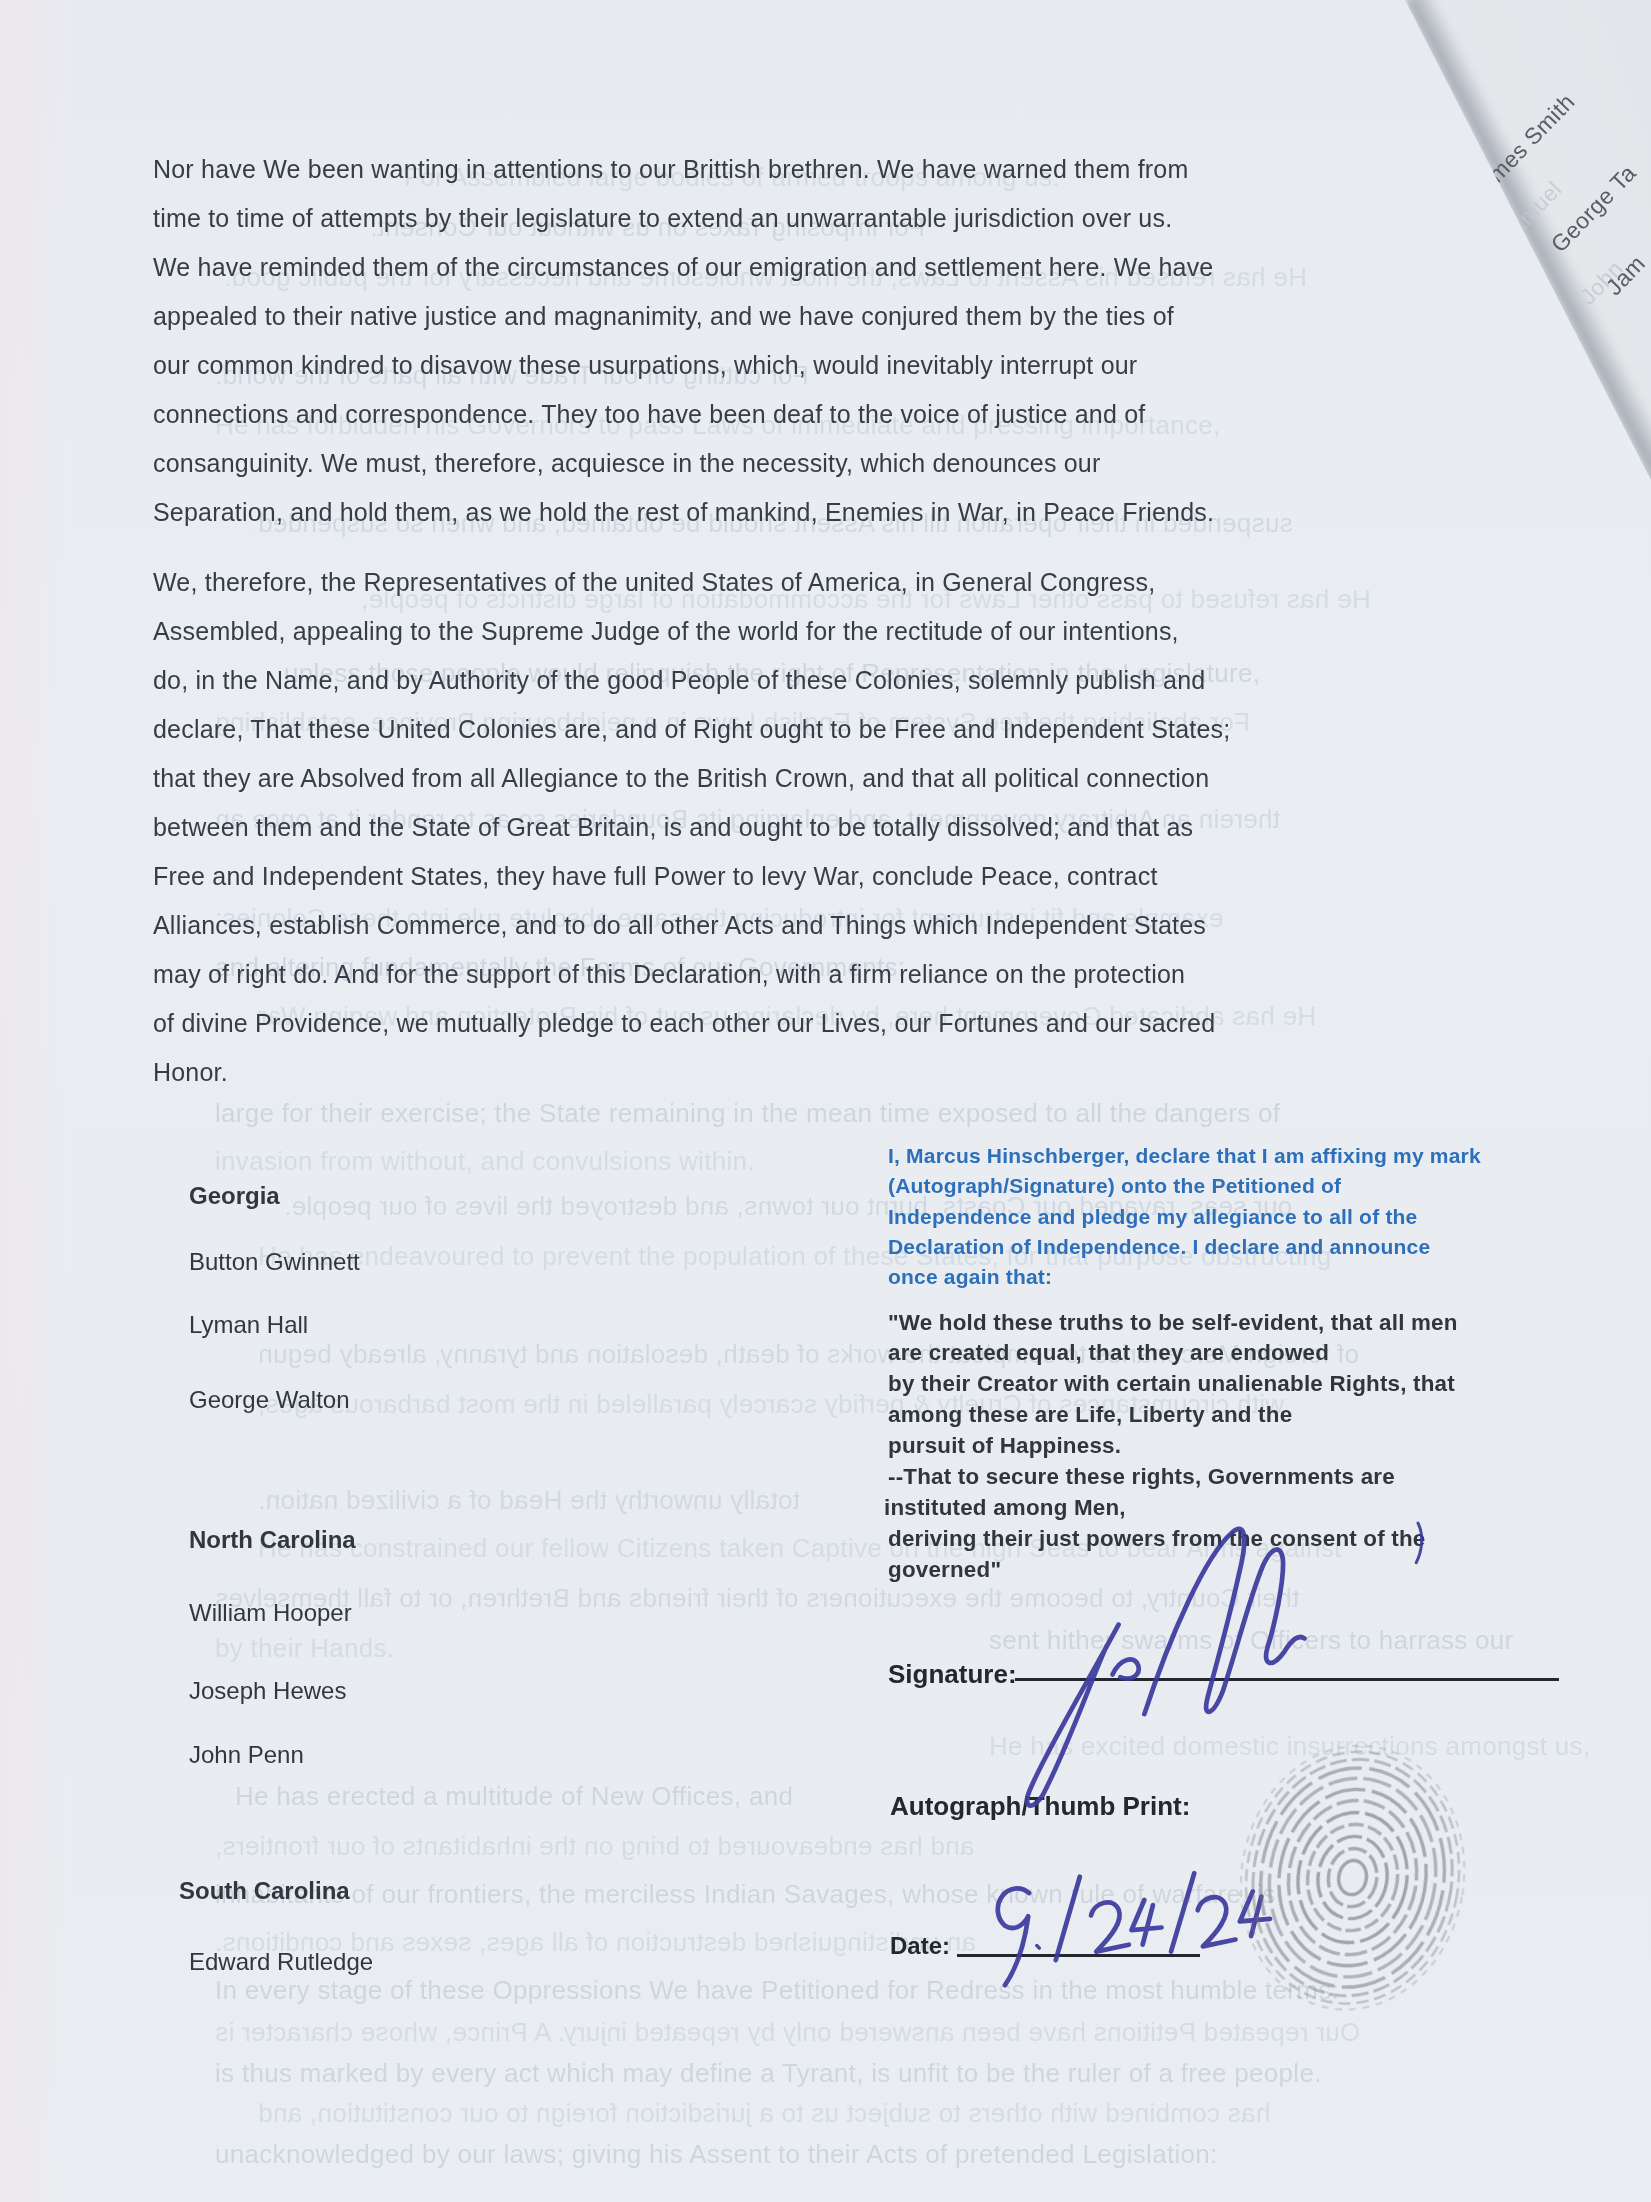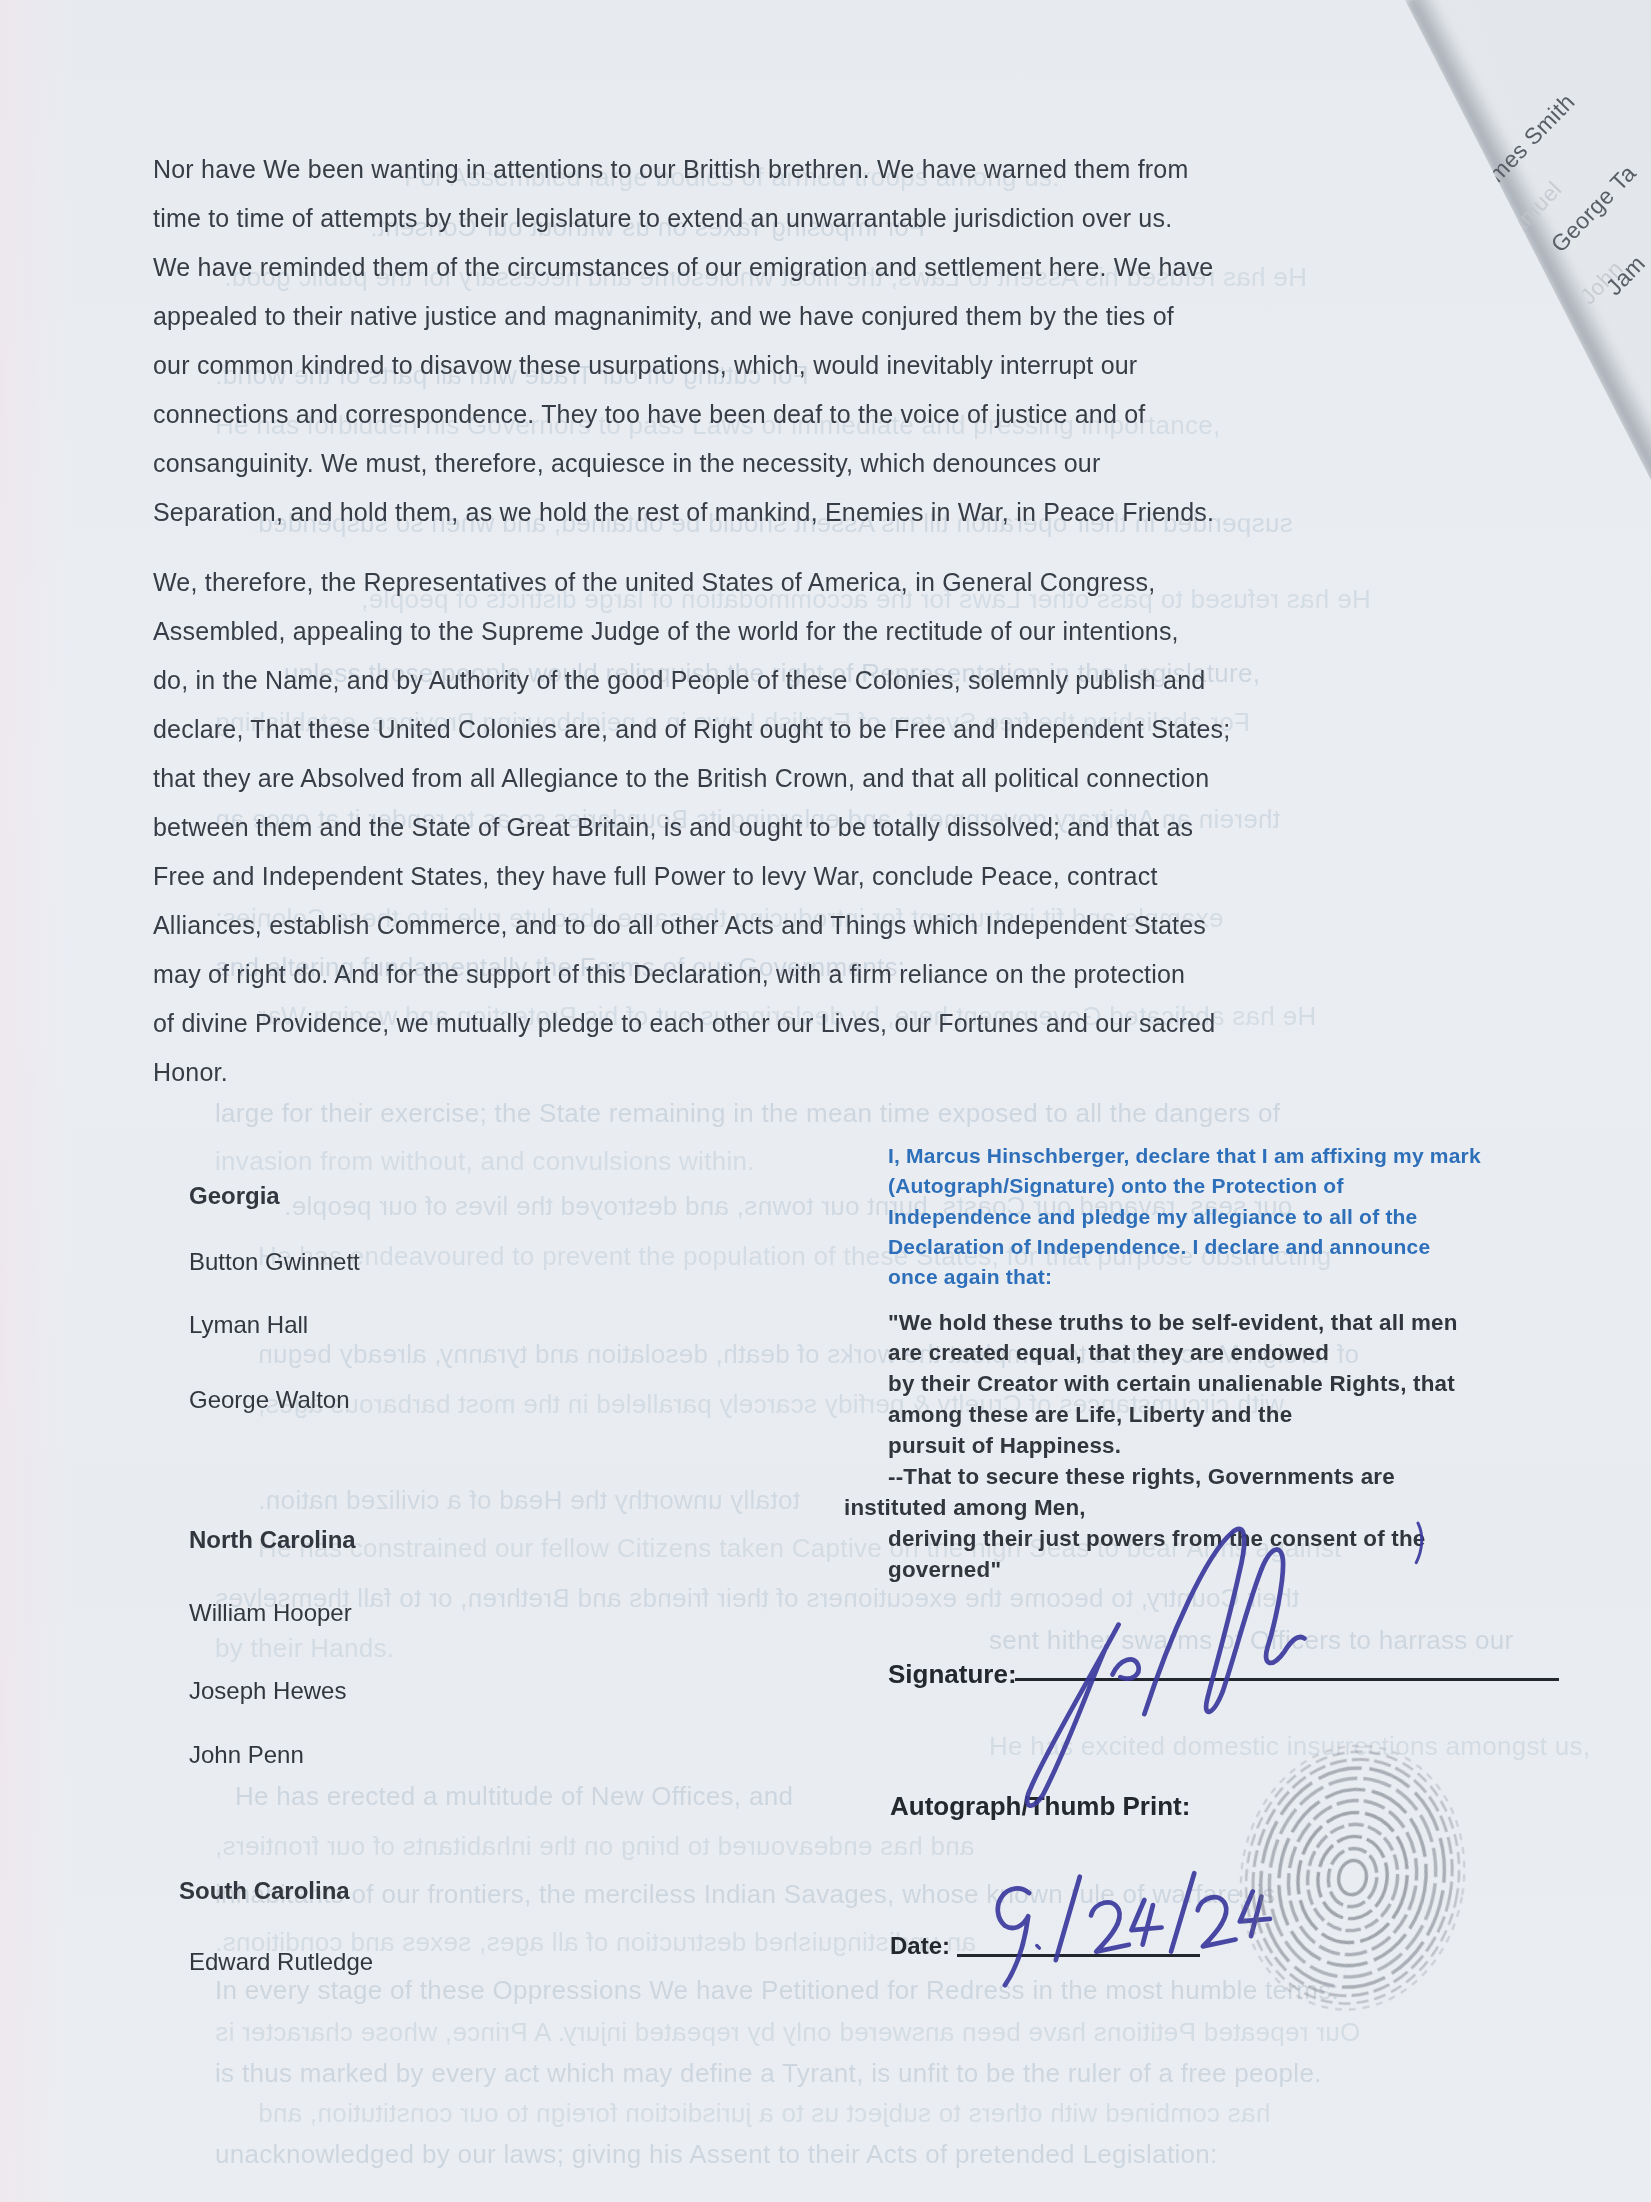--- a/index.html
+++ b/index.html
@@ -111,34 +111,34 @@
     <div class="signer state" style="left:189px;top:1526px;">North Carolina</div>
     <div class="signer" style="left:189px;top:1599px;">William Hooper</div>
     <div class="signer" style="left:189px;top:1677px;">Joseph Hewes</div>
     <div class="signer" style="left:189px;top:1741px;">John Penn</div>
     <div class="signer state" style="left:179px;top:1877px;">South Carolina</div>
     <div class="signer" style="left:189px;top:1948px;">Edward Rutledge</div>
   </div>
 
   <div>
     <div class="pledge-line" style="left:888px;top:1144px;">I, Marcus Hinschberger, declare that I am affixing my mark</div>
-    <div class="pledge-line" style="left:888px;top:1174px;">(Autograph/Signature) onto the Protection of</div>
+    <div class="pledge-line" style="left:888px;top:1174px;">(Autograph/Signature) onto the Petitioned of</div>
     <div class="pledge-line" style="left:888px;top:1205px;">Independence and pledge my allegiance to all of the</div>
     <div class="pledge-line" style="left:888px;top:1235px;">Declaration of Independence. I declare and announce</div>
     <div class="pledge-line" style="left:888px;top:1265px;">once again that:</div>
   </div>
 
   <div>
     <div class="quote-line" style="left:888px;top:1310px;">"We hold these truths to be self-evident, that all men</div>
     <div class="quote-line" style="left:888px;top:1340px;">are created equal, that they are endowed</div>
     <div class="quote-line" style="left:888px;top:1371px;">by their Creator with certain unalienable Rights, that</div>
     <div class="quote-line" style="left:888px;top:1402px;">among these are Life, Liberty and the</div>
     <div class="quote-line" style="left:888px;top:1433px;">pursuit of Happiness.</div>
     <div class="quote-line" style="left:888px;top:1464px;">--That to secure these rights, Governments are</div>
-    <div class="quote-line" style="left:844px;top:1495px;">instituted among Men,</div>
+    <div class="quote-line" style="left:884px;top:1495px;">instituted among Men,</div>
     <div class="quote-line" style="left:888px;top:1526px;">deriving their just powers from the consent of the</div>
     <div class="quote-line" style="left:888px;top:1557px;">governed"</div>
   </div>
 
   <div class="form-label" style="left:888px;top:1659px;">Signature:</div>
   <div class="rule" style="left:1015px;top:1678px;width:544px;"></div>
   <div class="form-label" style="left:890px;top:1791px;">Autograph/Thumb Print:</div>
   <div class="form-label" style="left:890px;top:1932px;font-size:24px;">Date:</div>
   <div class="rule" style="left:957px;top:1954px;width:243px;height:2.6px;"></div>
 

